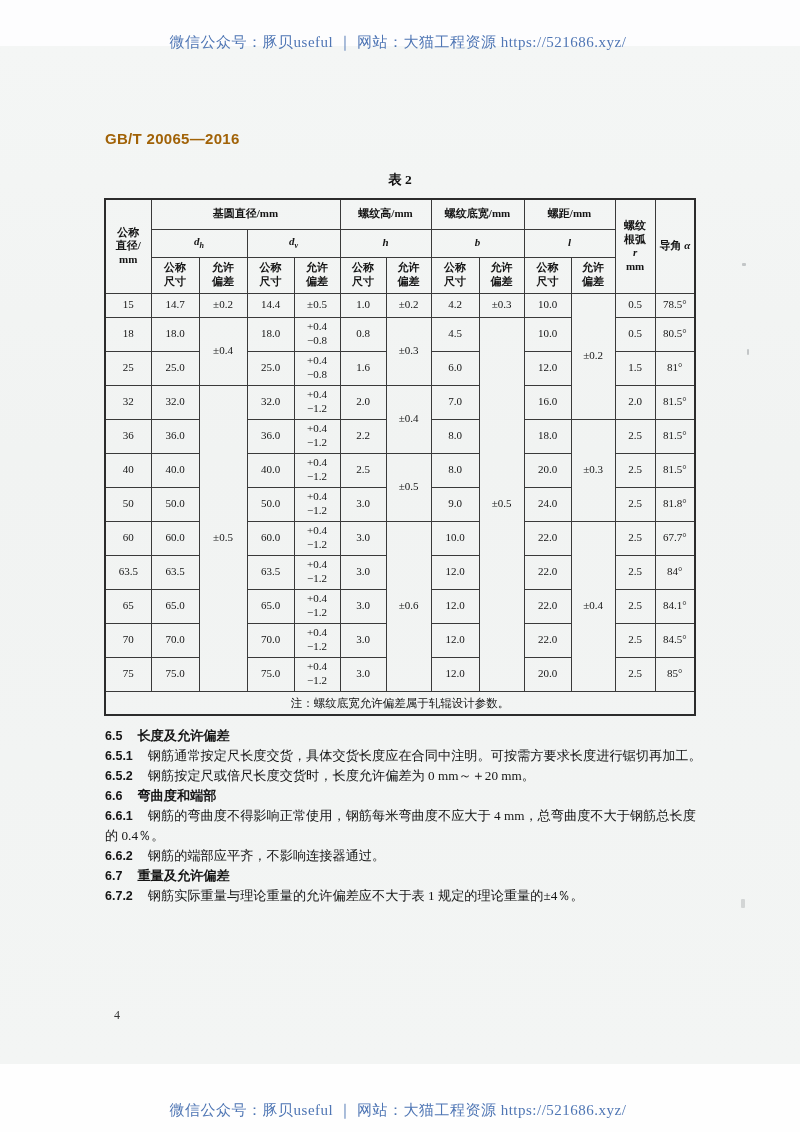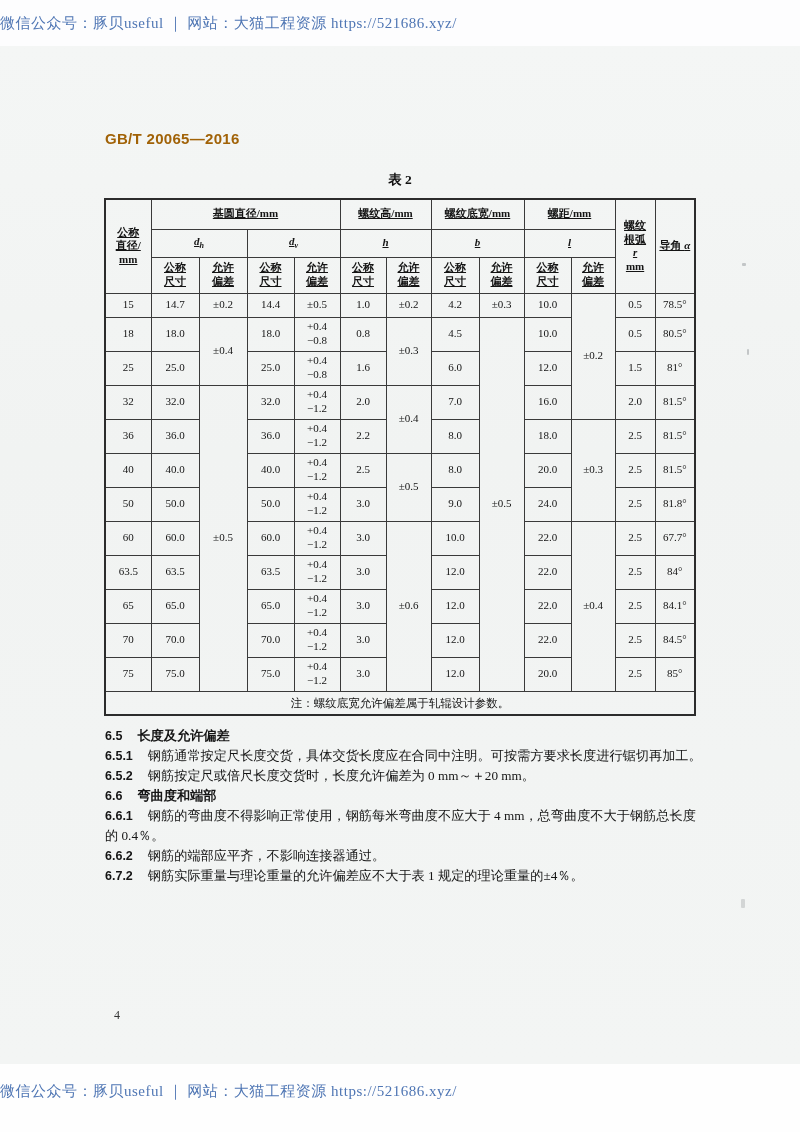--- a/index.html
+++ b/index.html
@@ -7,22 +7,22 @@
     width:800px;height:1132px;position:relative;overflow:hidden;
     background:#f2f4f3;
     font-family:"Liberation Serif","DejaVu Serif",serif;
     color:#1c1c1c;
   }
   .band-top{position:absolute;left:0;top:0;width:800px;height:46px;background:#fdfdfe;}
   .band-bottom{position:absolute;left:0;top:1064px;width:800px;height:68px;background:#fefefe;}
   .page-area{position:absolute;left:0;top:46px;width:800px;height:1018px;
     background:linear-gradient(180deg,#f4f6f5 0%,#f1f3f2 40%,#f3f5f4 100%);}
   .watermark{
-    position:absolute;left:0;width:796px;
-    font-size:15px;letter-spacing:.5px;color:#4f76b4;
+    position:absolute;left:0;width:796px;text-align:center;
+    font-size:15px;letter-spacing:.5px;color:#4f76b4;margin-top:19px;
   }
   .wm-top{top:14px;}
   .wm-bottom{top:1082px;}
   .doc-no{
     position:absolute;left:105px;top:130px;
     font-family:"Liberation Sans","DejaVu Sans",sans-serif;
     font-weight:700;font-size:15px;color:#a16207;letter-spacing:.3px;
   }
   .tbl-caption{
     position:absolute;left:104px;top:171px;width:592px;text-align:center;
@@ -31,21 +31,21 @@
   table.spec{
     position:absolute;left:104px;top:198px;width:592px;
     border-collapse:collapse;table-layout:fixed;
     font-size:11px;color:#141414;
   }
   table.spec th,table.spec td{
     border:1px solid #3a3a3a;text-align:center;vertical-align:middle;
     padding:0 1px;line-height:1.25;
   }
   table.spec{border:2px solid #2c2c2c;}
-  table.spec thead th{font-weight:700;font-size:11px;text-decoration:underline;}
+  table.spec thead th{font-weight:700;font-size:11px;}
   tr.h1{height:30px;} tr.h2{height:28px;} tr.h3{height:36px;}
   tbody tr{height:34px;} tbody tr.row-first{height:24px;padding-left:48px;}
   tfoot tr{height:24px;}
   .pre{white-space:pre-line;}
   td.two{white-space:pre-line;line-height:1.3;}
   .it{font-style:italic;font-family:"Liberation Serif",serif;}
   th sub{font-size:8px;font-style:italic;}
   th .blk{display:block;line-height:1.25;}
   tfoot td{text-align:left;padding-left:18px;font-weight:400;font-size:11.5px;}
   .sections{position:absolute;left:105px;top:726px;width:600px;
@@ -302,20 +302,21 @@
   </tfoot>
 </table>
 
 <div class="sections">
     <p class="head"><span class="pnum">6.5</span><span class="ptext">长度及允许偏差</span></p>
     <p><span class="pnum">6.5.1</span><span class="ptext">钢筋通常按定尺长度交货，具体交货长度应在合同中注明。可按需方要求长度进行锯切再加工。</span></p>
     <p><span class="pnum">6.5.2</span><span class="ptext">钢筋按定尺或倍尺长度交货时，长度允许偏差为 0 mm～＋20 mm。</span></p>
     <p class="head"><span class="pnum">6.6</span><span class="ptext">弯曲度和端部</span></p>
     <p><span class="pnum">6.6.1</span><span class="ptext">钢筋的弯曲度不得影响正常使用，钢筋每米弯曲度不应大于 4 mm，总弯曲度不大于钢筋总长度的 0.4％。</span></p>
     <p><span class="pnum">6.6.2</span><span class="ptext">钢筋的端部应平齐，不影响连接器通过。</span></p>
+    <p class="head"><span class="pnum">6.7</span><span class="ptext">重量及允许偏差</span></p>
     <p><span class="pnum">6.7.2</span><span class="ptext">钢筋实际重量与理论重量的允许偏差应不大于表 1 规定的理论重量的±4％。</span></p>
   </div>
 
 <div class="page-num">4</div>
 
 <div class="watermark wm-bottom">微信公众号：豚贝useful ｜ 网站：大猫工程资源 https://521686.xyz/</div>
 
 <div class="artifact a1"></div>
 <div class="artifact a2"></div>
 <div class="artifact a3"></div>

